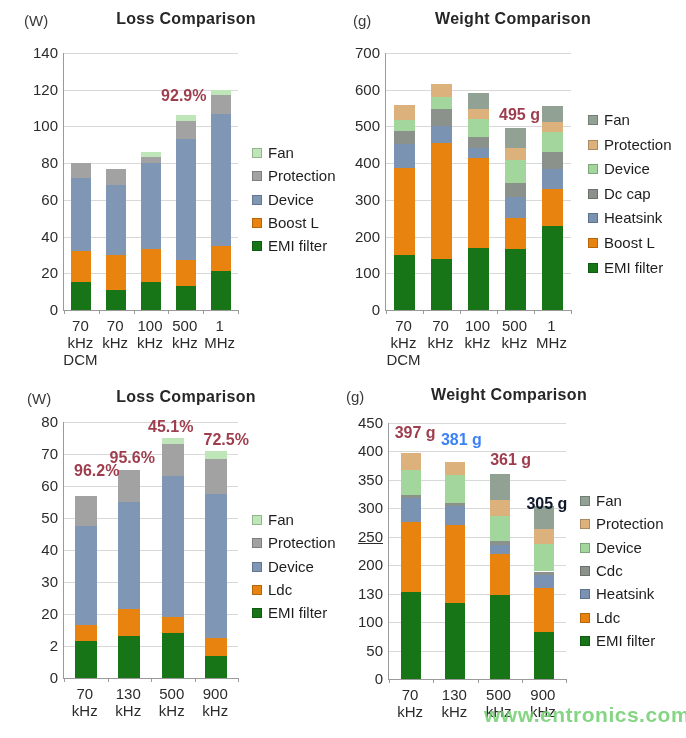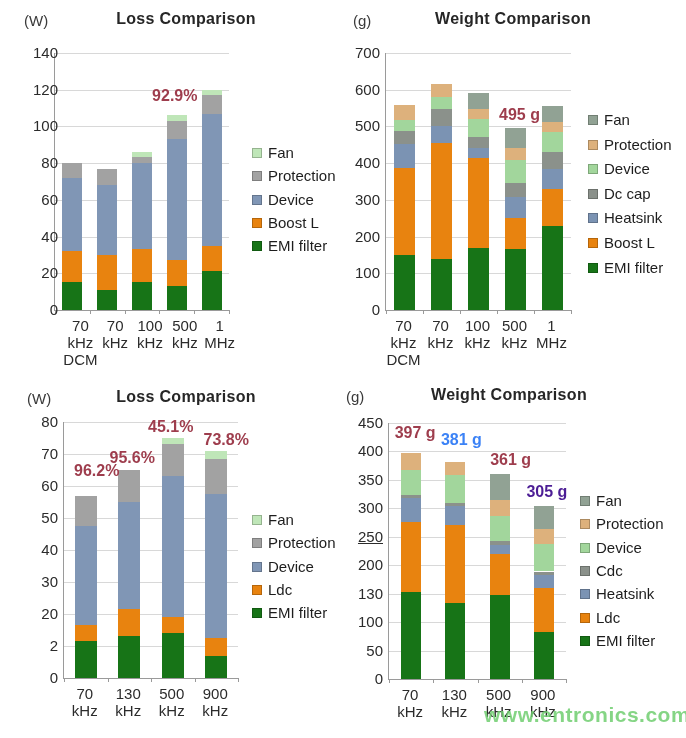--- a/index.html
+++ b/index.html
@@ -30,21 +30,21 @@
   .watermark{position:absolute;left:484px;top:703px;font-size:21px;font-weight:bold;
              color:rgba(112,206,112,0.85);letter-spacing:.5px;}
 </style>
 </head>
 <body>
 
 <div id="page">
   <div class="chart-panel p-tl">
       <div class="unit-label" style="left: 24px; top: 12px;">(W)</div>
       <div class="chart-title" style="left: 186px; top: 10px;">Loss Comparison</div>
-      <div class="plot" style="left: 54px; top: 53px; width: 174px; height: 257px;">
+      <div class="plot" style="left: 63px; top: 53px; width: 174px; height: 257px;">
         <div class="gridline" style="top: 220px; width: 174px;"></div>
         <div class="gridline" style="top: 184px; width: 174px;"></div>
         <div class="gridline" style="top: 147px; width: 174px;"></div>
         <div class="gridline" style="top: 110px; width: 174px;"></div>
         <div class="gridline" style="top: 73px; width: 174px;"></div>
         <div class="gridline" style="top: 37px; width: 174px;"></div>
         <div class="gridline" style="top: 0px; width: 174px;"></div>
         <div class="bar" style="left: 7px; width: 20px; height: 147px;">
           <div class="bar-seg" style="bottom: 0px; height: 27.5357px; background: rgb(23, 116, 23);"></div>
           <div class="bar-seg" style="bottom: 27.5357px; height: 31.2071px; background: rgb(232, 131, 15);"></div>
@@ -295,21 +295,21 @@
           <div class="bar-seg" style="bottom: 219.2px; height: 8px; background: rgb(191, 230, 184);"></div>
         </div>
         <div class="xtick" style="left: 0px; top: 256px;"></div>
         <div class="xtick" style="left: 44px; top: 256px;"></div>
         <div class="xtick" style="left: 87px; top: 256px;"></div>
         <div class="xtick" style="left: 131px; top: 256px;"></div>
         <div class="xtick" style="left: 174px; top: 256px;"></div>
         <div class="annotation" style="color: rgb(158, 61, 77); left: 32.75px; top: 39px;">96.2%</div>
         <div class="annotation" style="color: rgb(158, 61, 77); left: 68.25px; top: 26px;">95.6%</div>
         <div class="annotation" style="color: rgb(158, 61, 77); left: 106.75px; top: -5px;">45.1%</div>
-        <div class="annotation" style="color: rgb(158, 61, 77); left: 162.25px; top: 8px;">73.8%</div>
+        <div class="annotation" style="color: rgb(158, 61, 77); left: 162.25px; top: 8px;">72.5%</div>
       </div>
       <div class="ytick" style="left: 14px; top: 300px;">0</div>
       <div class="ytick" style="left: 14px; top: 268px;">2</div>
       <div class="ytick" style="left: 14px; top: 236px;">20</div>
       <div class="ytick" style="left: 14px; top: 204px;">30</div>
       <div class="ytick" style="left: 14px; top: 172px;">40</div>
       <div class="ytick" style="left: 14px; top: 140px;">50</div>
       <div class="ytick" style="left: 14px; top: 108px;">60</div>
       <div class="ytick" style="left: 14px; top: 76px;">70</div>
       <div class="ytick" style="left: 14px; top: 44px;">80</div>
@@ -398,21 +398,21 @@
           <div class="bar-seg" style="bottom: 149.618px; height: 23.8933px; background: rgb(145, 162, 148);"></div>
         </div>
         <div class="xtick" style="left: 0px; top: 256px;"></div>
         <div class="xtick" style="left: 44px; top: 256px;"></div>
         <div class="xtick" style="left: 89px; top: 256px;"></div>
         <div class="xtick" style="left: 133px; top: 256px;"></div>
         <div class="xtick" style="left: 177px; top: 256px;"></div>
         <div class="annotation" style="color: rgb(158, 61, 77); left: 26.125px; top: 0px;">397 g</div>
         <div class="annotation" style="color: #3b82f6; left: 72.375px; top: 7px;">381 g</div>
         <div class="annotation" style="color: rgb(158, 61, 77); left: 121.625px; top: 27px;">361 g</div>
-        <div class="annotation" style="color: #4c1d95; left: 157.875px; top: 59px;">305 g</div>
+        <div class="annotation" style="color: #0f172a; left: 157.875px; top: 71px;">305 g</div>
       </div>
       <div class="ytick" style="left: -4px; top: 301px;">0</div>
       <div class="ytick" style="left: -4px; top: 273px;">50</div>
       <div class="ytick" style="left: -4px; top: 244px;">100</div>
       <div class="ytick" style="left: -4px; top: 216px;">130</div>
       <div class="ytick" style="left: -4px; top: 187px;">200</div>
       <div class="ytick" style="left: -4px; top: 159px; text-decoration: underline;">250</div>
       <div class="ytick" style="left: -4px; top: 130px;">300</div>
       <div class="ytick" style="left: -4px; top: 102px;">350</div>
       <div class="ytick" style="left: -4px; top: 73px;">400</div>

